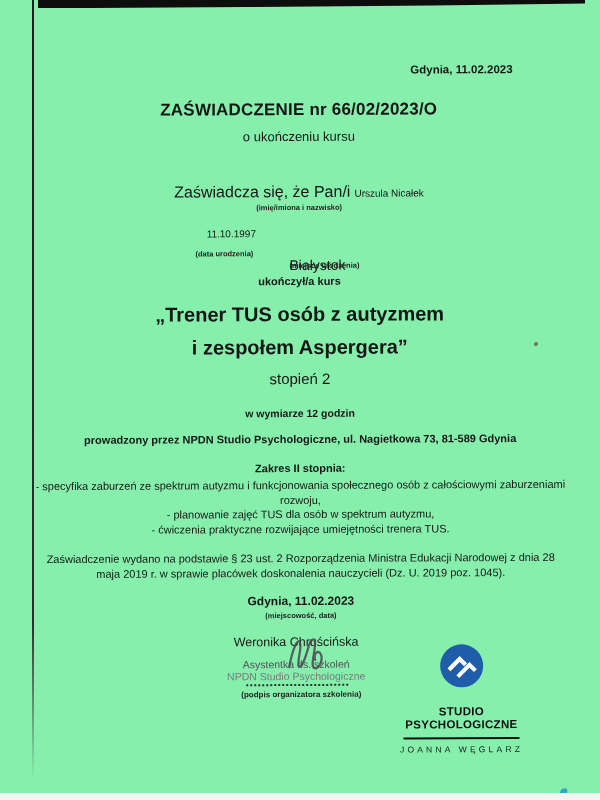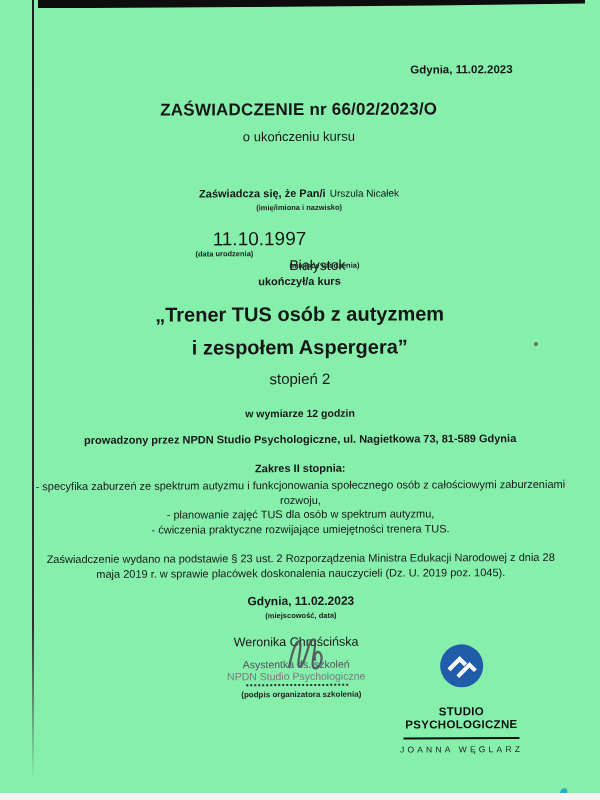--- a/index.html
+++ b/index.html
@@ -24,26 +24,26 @@
   .scan-teal{left:560px;top:788px;width:7px;height:9px;background:#2fa7c7;border-radius:60% 40% 55% 45%;transform:rotate(14deg);}
   .scan-bottom{left:0;top:793px;width:600px;height:7px;background:#f4f4f2;}
 
   .content{position:absolute;left:0;top:0;width:600px;height:800px;transform:rotate(-0.25deg);}
 
   .date-top{right:86px;top:64px;font-size:11.5px;font-weight:600;}
   .title{top:100px;font-size:17px;font-weight:700;letter-spacing:.2px;}
   .subtitle{top:129px;font-size:13px;}
 
   .certify{top:183px;}
-  .certify .prefix{font-size:11px;font-weight:700;}
+  .certify .prefix{font-size:16px;font-weight:400;}
   .certify .name{font-size:10px;font-weight:400;margin-left:4px;}
   .caption{font-size:7.5px;font-weight:700;color:#222;}
   .name-caption{top:203px;}
 
-  .birth-date{left:157px;top:228px;width:150px;text-align:right;font-size:19px;}
+  .birth-date{left:157px;top:228px;width:150px;text-align:center;font-size:10px;}
   .birth-date-cap{left:150px;top:249px;width:150px;text-align:center;}
   .birth-place{left:290px;top:227px;width:160px;text-align:left;font-size:14px;margin-top:30px;}
   .birth-place-cap{left:290px;top:261px;width:160px;text-align:left;}
 
   .completed{top:275px;font-size:11px;font-weight:600;}
   .course-1{top:303px;font-size:20px;font-weight:700;}
   .course-2{top:336px;font-size:20px;font-weight:700;}
   .level{top:370px;font-size:15px;}
   .hours{top:407px;font-size:10.5px;font-weight:700;}
   .provider{top:433px;font-size:11px;font-weight:600;}

